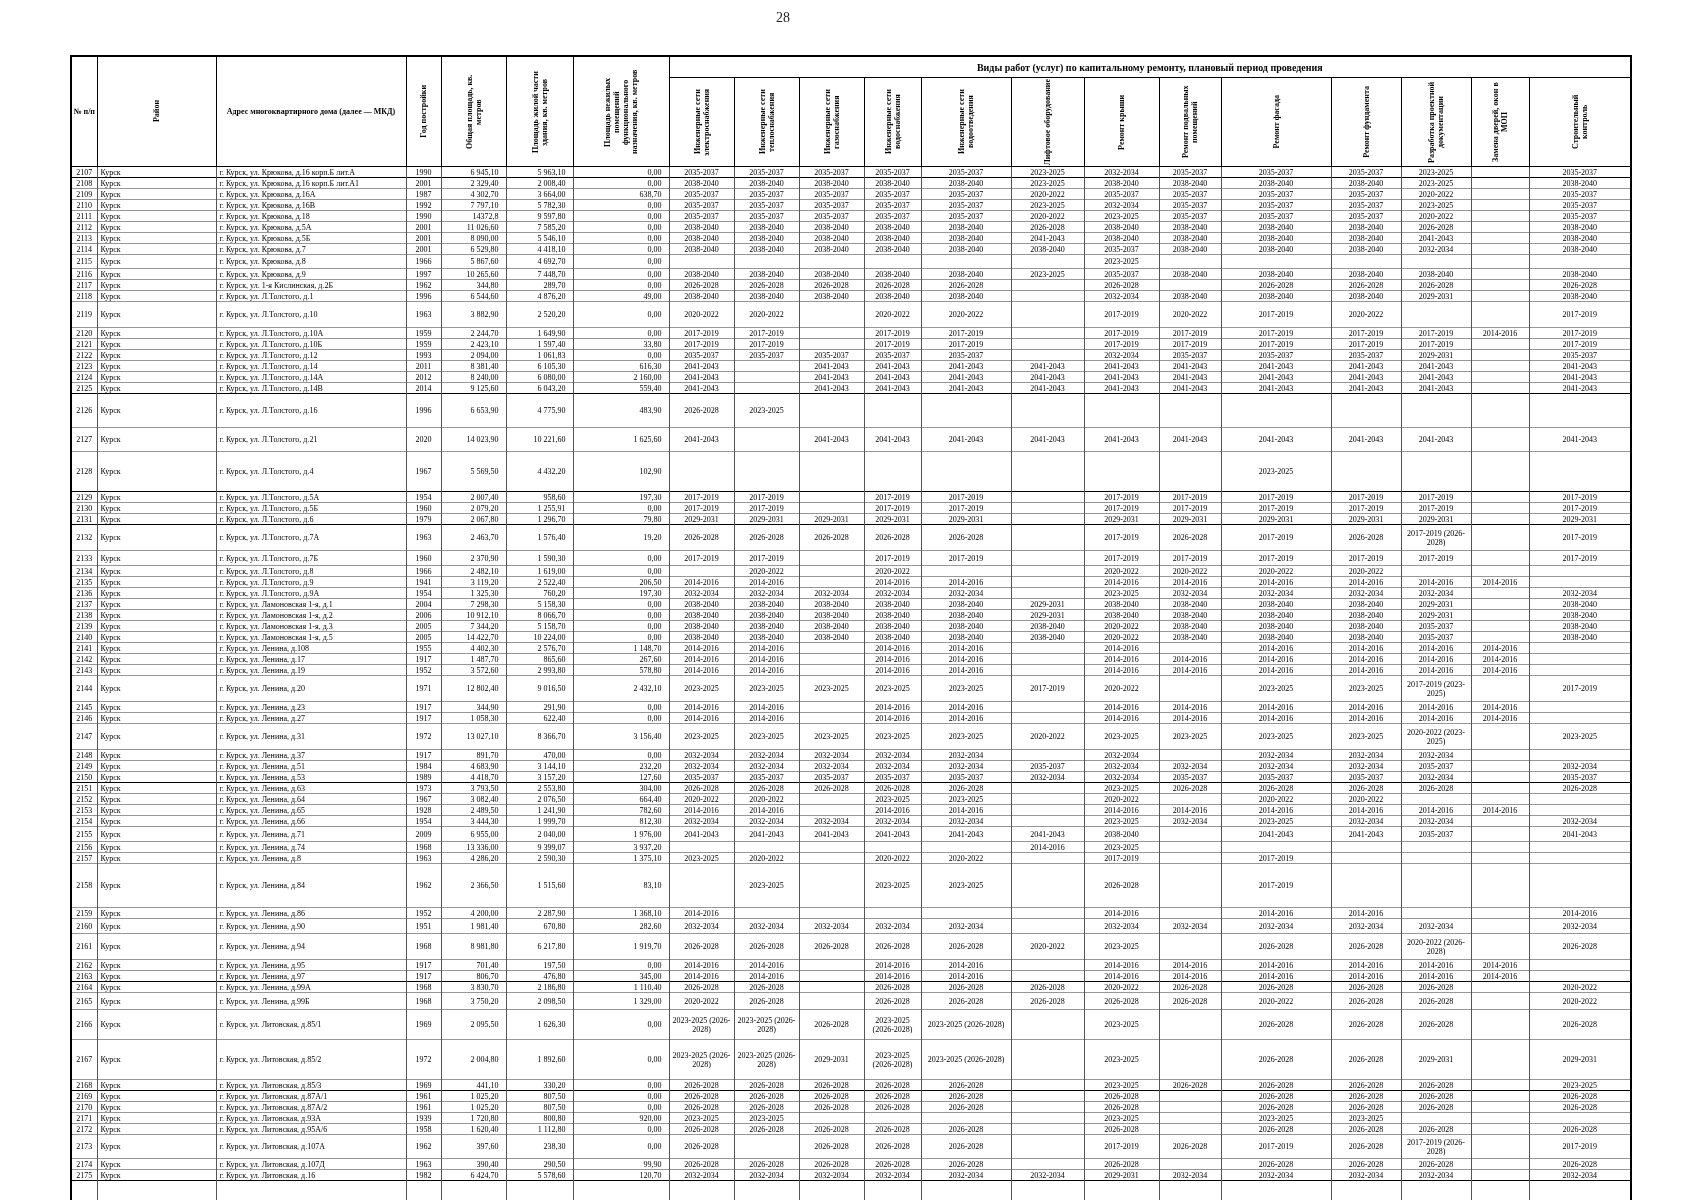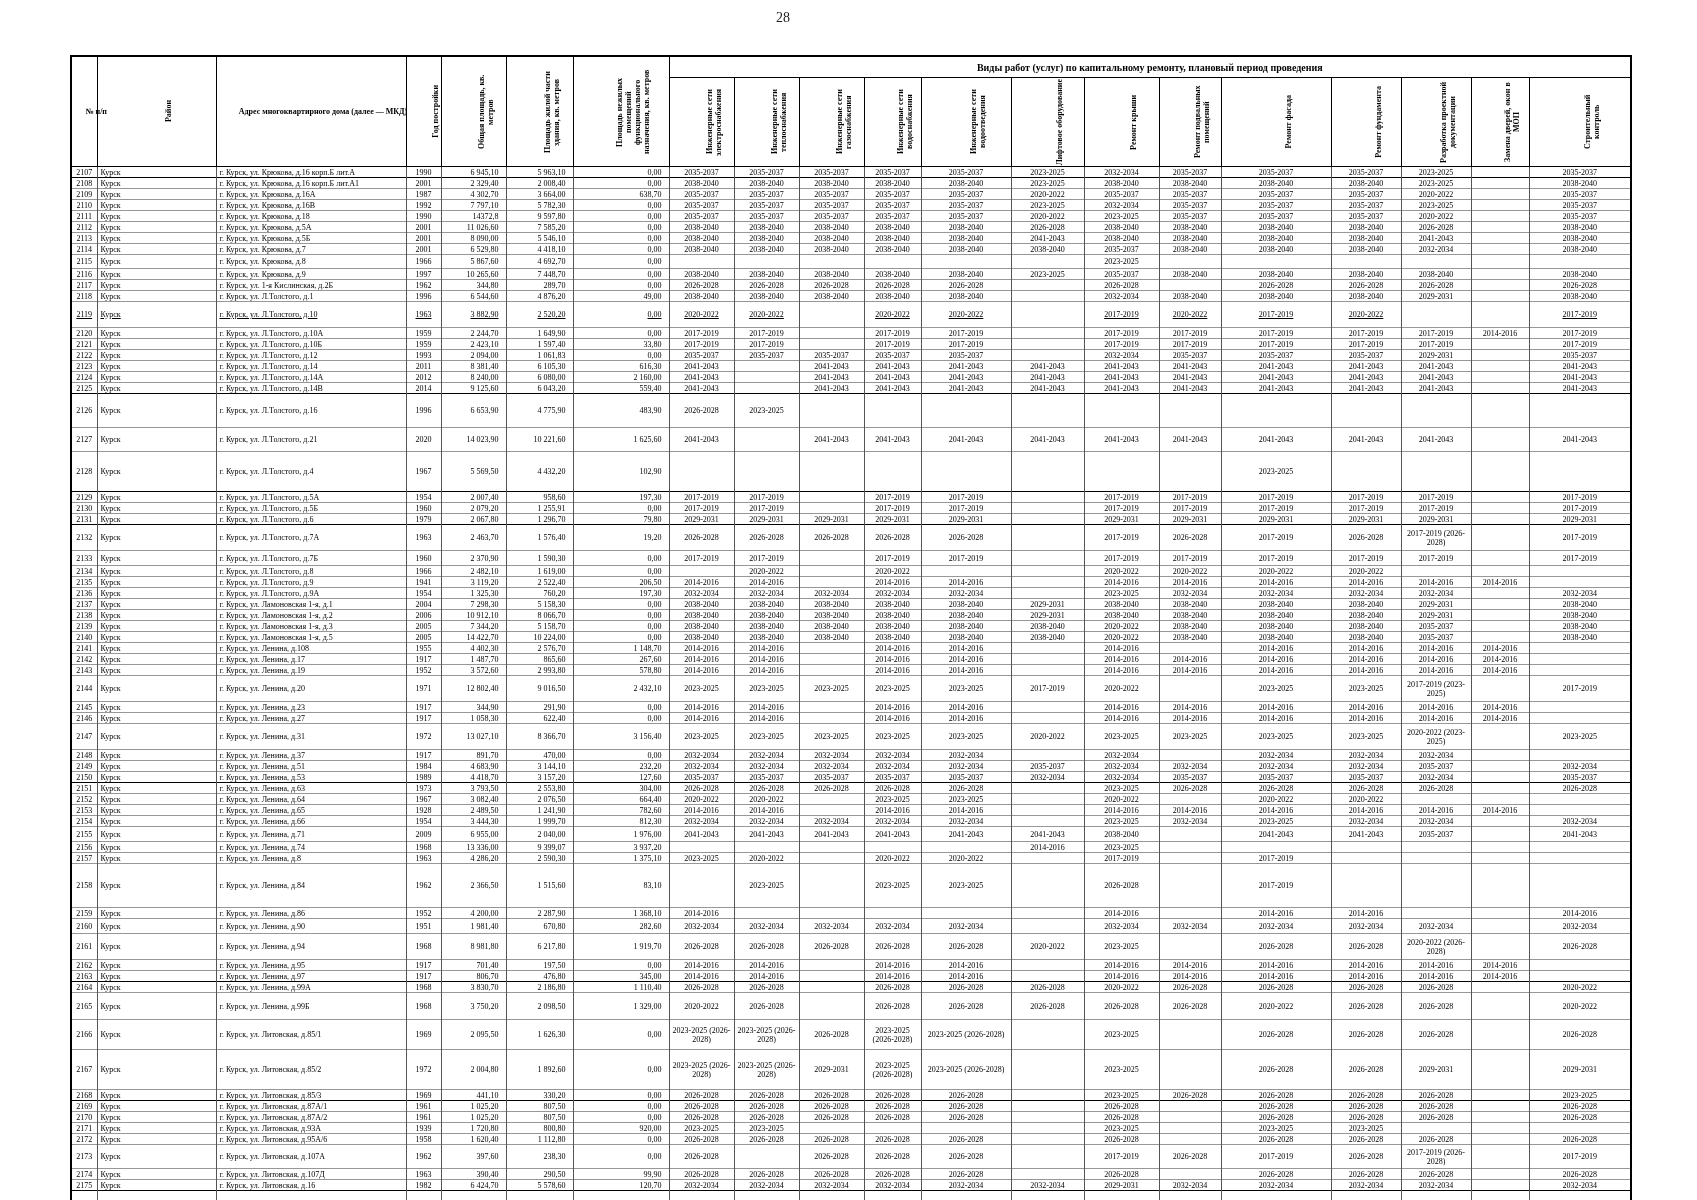--- a/index.html
+++ b/index.html
@@ -15,21 +15,21 @@
     position:absolute;left:70px;top:55px;width:1560px;
     border-collapse:collapse;table-layout:fixed;
     border:2px solid #000;
   }
   th{
     border:1px solid #000;font-weight:bold;font-size:8px;line-height:9px;
     padding:0;vertical-align:middle;text-align:center;background:#fff;
   }
   th.group{font-size:10px;height:20px;margin-top:33px;}
   .vwrap{
-    display:flex;align-items:center;justify-content:center;width:100%;height:100%;padding-left:12px;
+    display:flex;align-items:center;justify-content:center;width:100%;height:100%;
   }
   .v{
     writing-mode:vertical-rl;transform:rotate(180deg);
     white-space:normal;max-height:100px;line-height:9px;
   }
   td{
     border-left:1px solid #555;border-right:1px solid #555;
     border-top:1px solid #979797;
     font-size:8px;line-height:9px;padding:0 1px;vertical-align:middle;
     text-align:center;overflow:hidden;
@@ -433,21 +433,21 @@
         <td class="c">2038-2040</td>
         <td class="c"></td>
         <td class="c">2032-2034</td>
         <td class="c">2038-2040</td>
         <td class="c">2038-2040</td>
         <td class="c">2038-2040</td>
         <td class="c">2029-2031</td>
         <td class="c"></td>
         <td class="c">2038-2040</td>
       </tr>
-      <tr style="height: 26px; text-decoration: underline;">
+      <tr style="height: 26px;">
         <td class="c">2119</td>
         <td class="l">Курск</td>
         <td class="l">г. Курск, ул. Л.Толстого, д.10</td>
         <td class="c">1963</td>
         <td class="r">3 882,90</td>
         <td class="r">2 520,20</td>
         <td class="r">0,00</td>
         <td class="c">2020-2022</td>
         <td class="c">2020-2022</td>
         <td class="c"></td>
@@ -1445,21 +1445,21 @@
         <td class="c">2026-2028</td>
         <td class="c">2026-2028</td>
         <td class="c">2020-2022</td>
         <td class="c">2026-2028</td>
         <td class="c">2026-2028</td>
         <td class="c">2026-2028</td>
         <td class="c">2026-2028</td>
         <td class="c"></td>
         <td class="c">2020-2022</td>
       </tr>
-      <tr style="height: 27px;">
+      <tr style="height: 17px;">
         <td class="c">2165</td>
         <td class="l">Курск</td>
         <td class="l">г. Курск, ул. Ленина, д.99Б</td>
         <td class="c">1968</td>
         <td class="r">3 750,20</td>
         <td class="r">2 098,50</td>
         <td class="r">1 329,00</td>
         <td class="c">2020-2022</td>
         <td class="c">2026-2028</td>
         <td class="c"></td>

